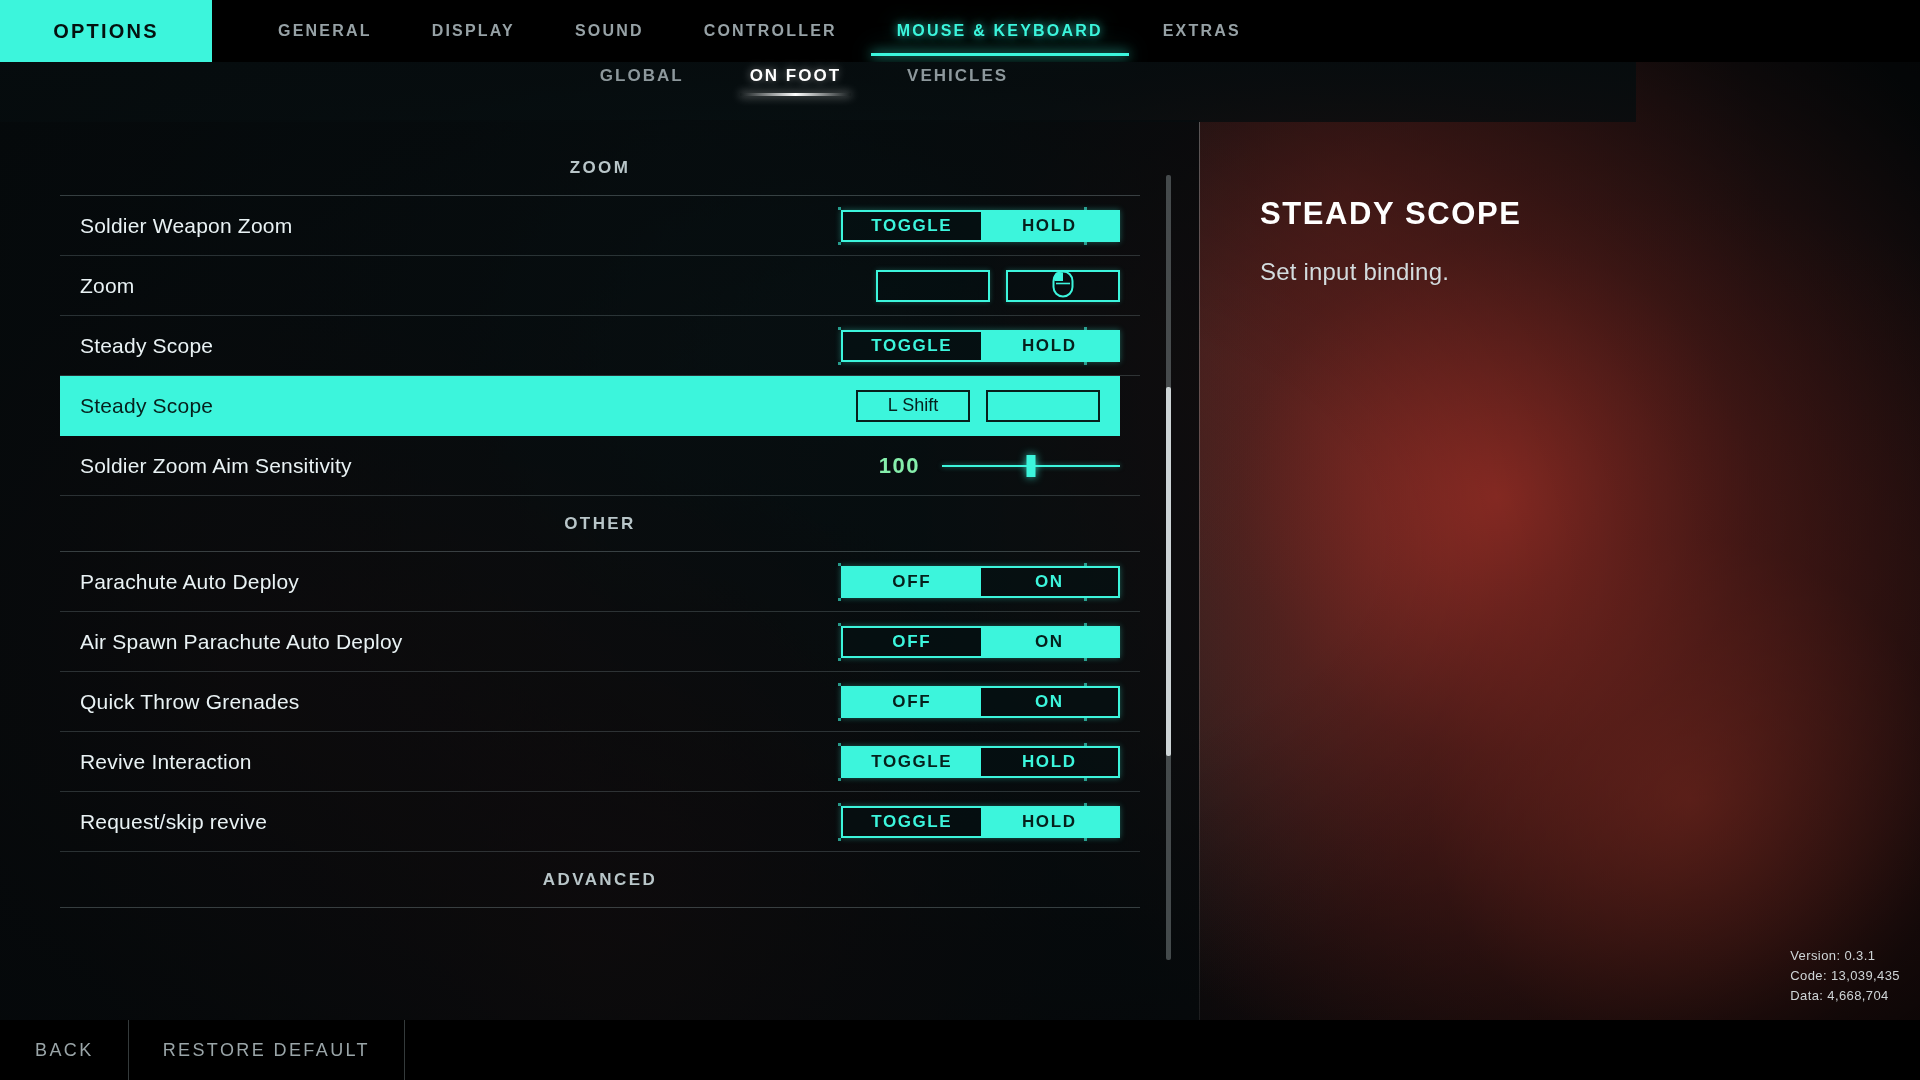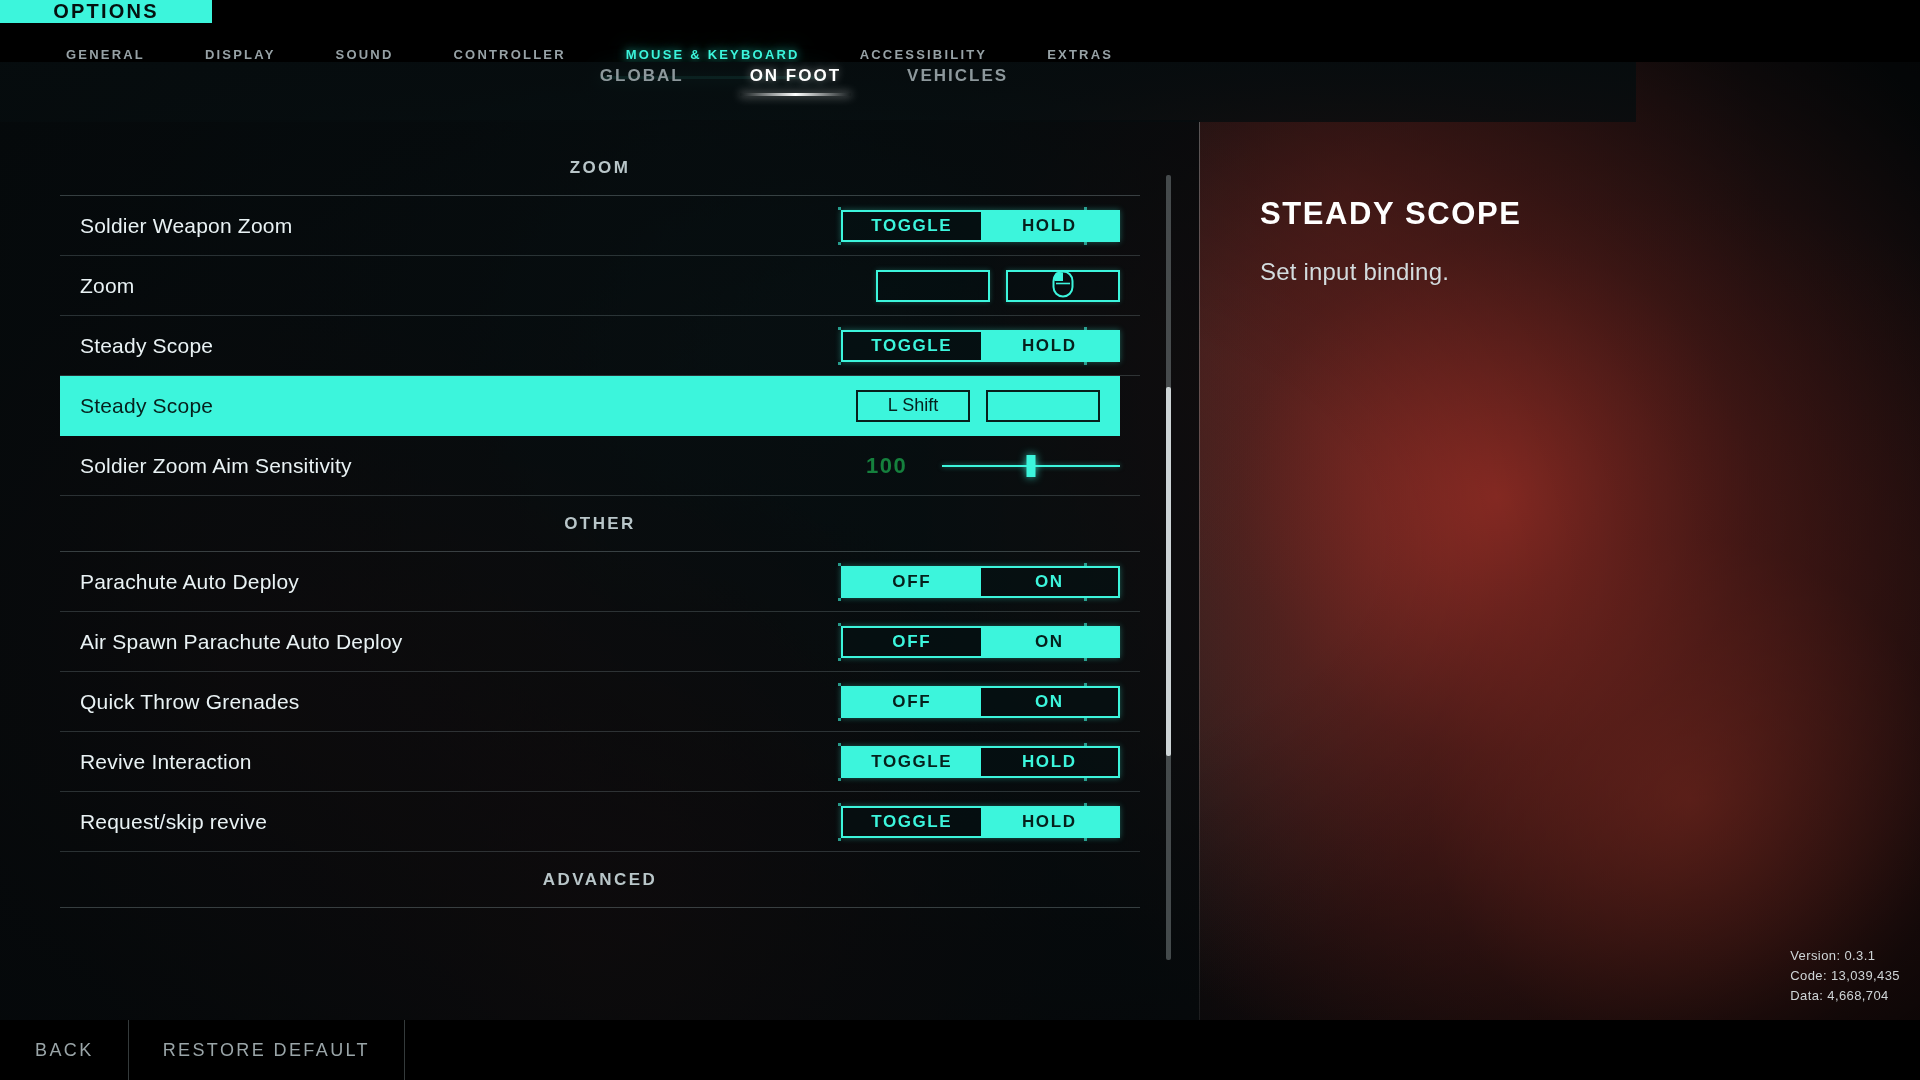--- a/index.html
+++ b/index.html
@@ -51,21 +51,20 @@
   }
 
   
   .topbar {
     position: absolute;
     left: 0; top: 0;
     width: 1920px; height: 62px;
     background: #000000;
     display: flex;
     align-items: stretch;
-    flex-direction: column;
   }
   .options-badge {
     width: 212px;
     background: #3cf5dc;
     color: #04110f;
     display: flex;
     align-items: center;
     justify-content: center;
     font-size: 20px;
     font-weight: 700;
@@ -77,21 +76,21 @@
     align-items: center;
     padding-left: 36px;
     gap: 0;
   }
   .main-tab {
     position: relative;
     height: 62px;
     display: flex;
     align-items: center;
     padding: 0 30px;
-    font-size: 13px;
+    font-size: 16px;
     font-weight: 700;
     letter-spacing: 2.2px;
     color: #97a2a6;
     cursor: pointer;
     white-space: nowrap;
   }
   .main-tab.active {
     color: #3cf5dc;
     text-shadow: 0 0 10px rgba(60,245,220,0.75), 0 0 22px rgba(60,245,220,0.35);
   }
@@ -245,23 +244,23 @@
     font-size: 18px;
   }
   .mouse-icon { display: block; }
 
   
   .slider-wrap { display: flex; align-items: center; gap: 22px; }
   .slider-value {
     font-size: 22px;
     font-weight: 700;
     letter-spacing: 1.5px;
-    color: #15803d;
+    color: #86efac;
     min-width: 54px;
-    text-align: left;
+    text-align: right;
   }
   .slider-track {
     position: relative;
     width: 178px;
     height: 2px;
     background: #3cf5dc;
     box-shadow: 0 0 5px rgba(60,245,220,0.5);
   }
   .slider-handle {
     position: absolute;
@@ -360,21 +359,20 @@
   <div class="left-scrim"></div>
 
   <div class="topbar">
     <div class="options-badge">OPTIONS</div>
     <div class="main-tabs" id="main-tabs">
         <div class="main-tab">GENERAL</div>
         <div class="main-tab">DISPLAY</div>
         <div class="main-tab">SOUND</div>
         <div class="main-tab">CONTROLLER</div>
         <div class="main-tab active">MOUSE &amp; KEYBOARD</div>
-        <div class="main-tab">ACCESSIBILITY</div>
         <div class="main-tab">EXTRAS</div>
       </div>
   </div>
 
   <div class="subtabs" id="subtabs">
       <div class="subtab">GLOBAL</div>
       <div class="subtab active">ON FOOT</div>
       <div class="subtab">VEHICLES</div>
     </div>
 

